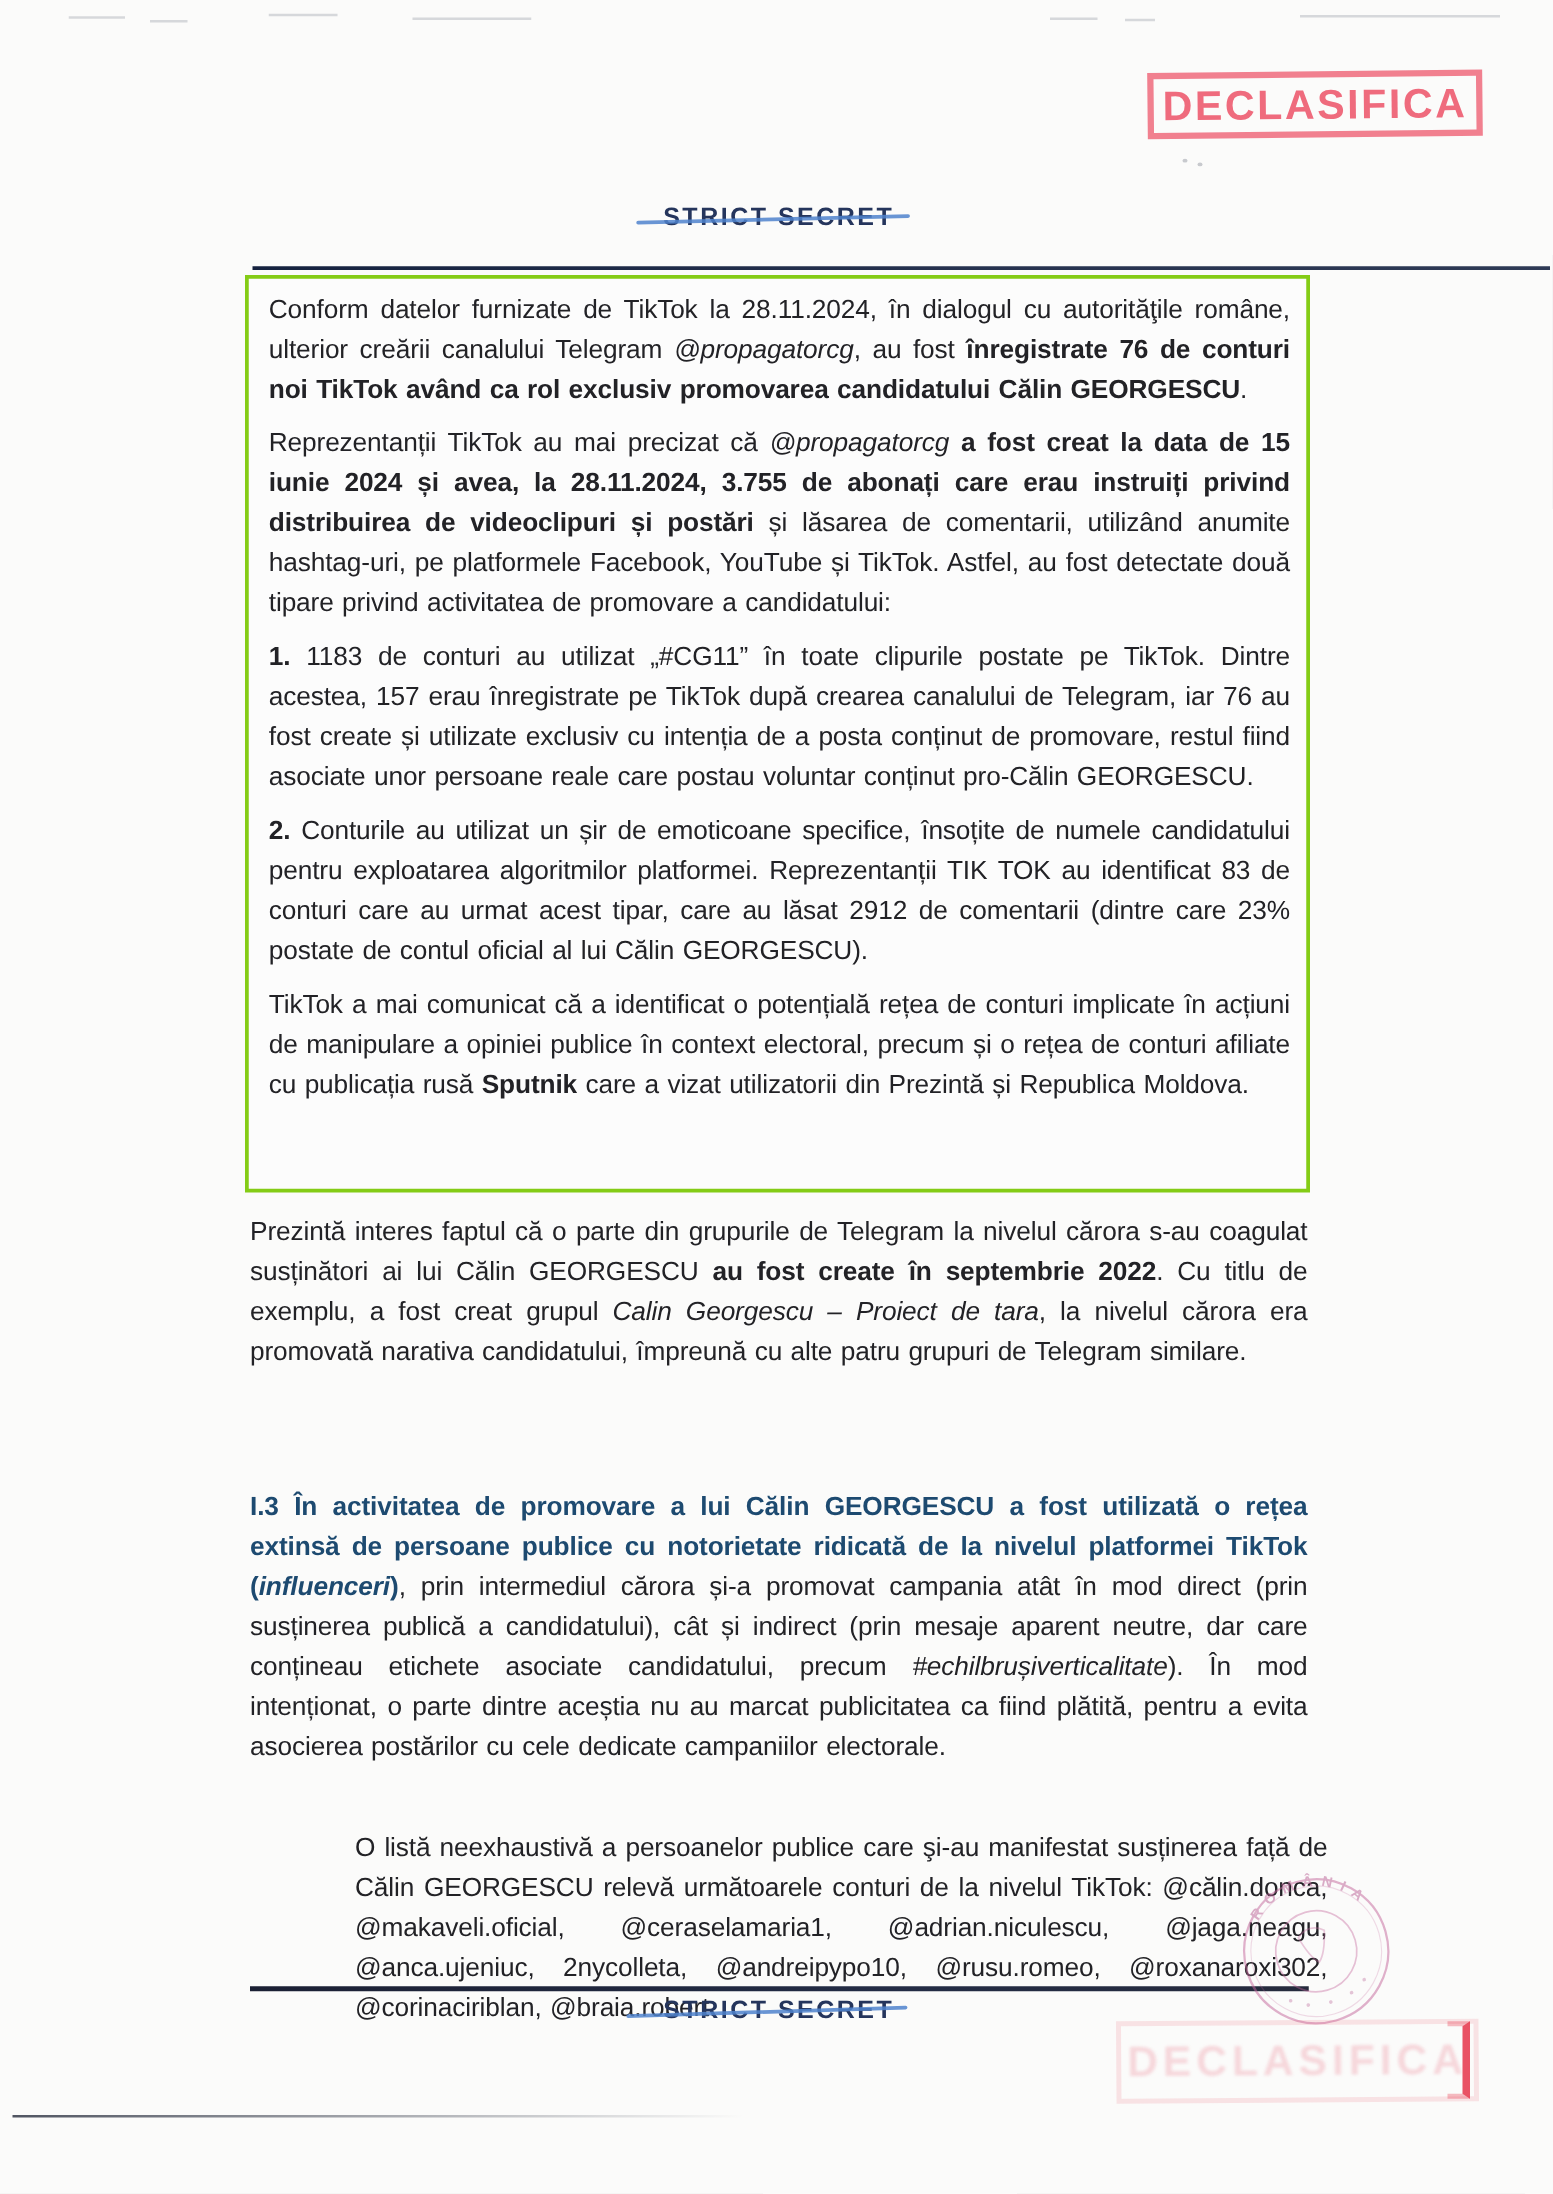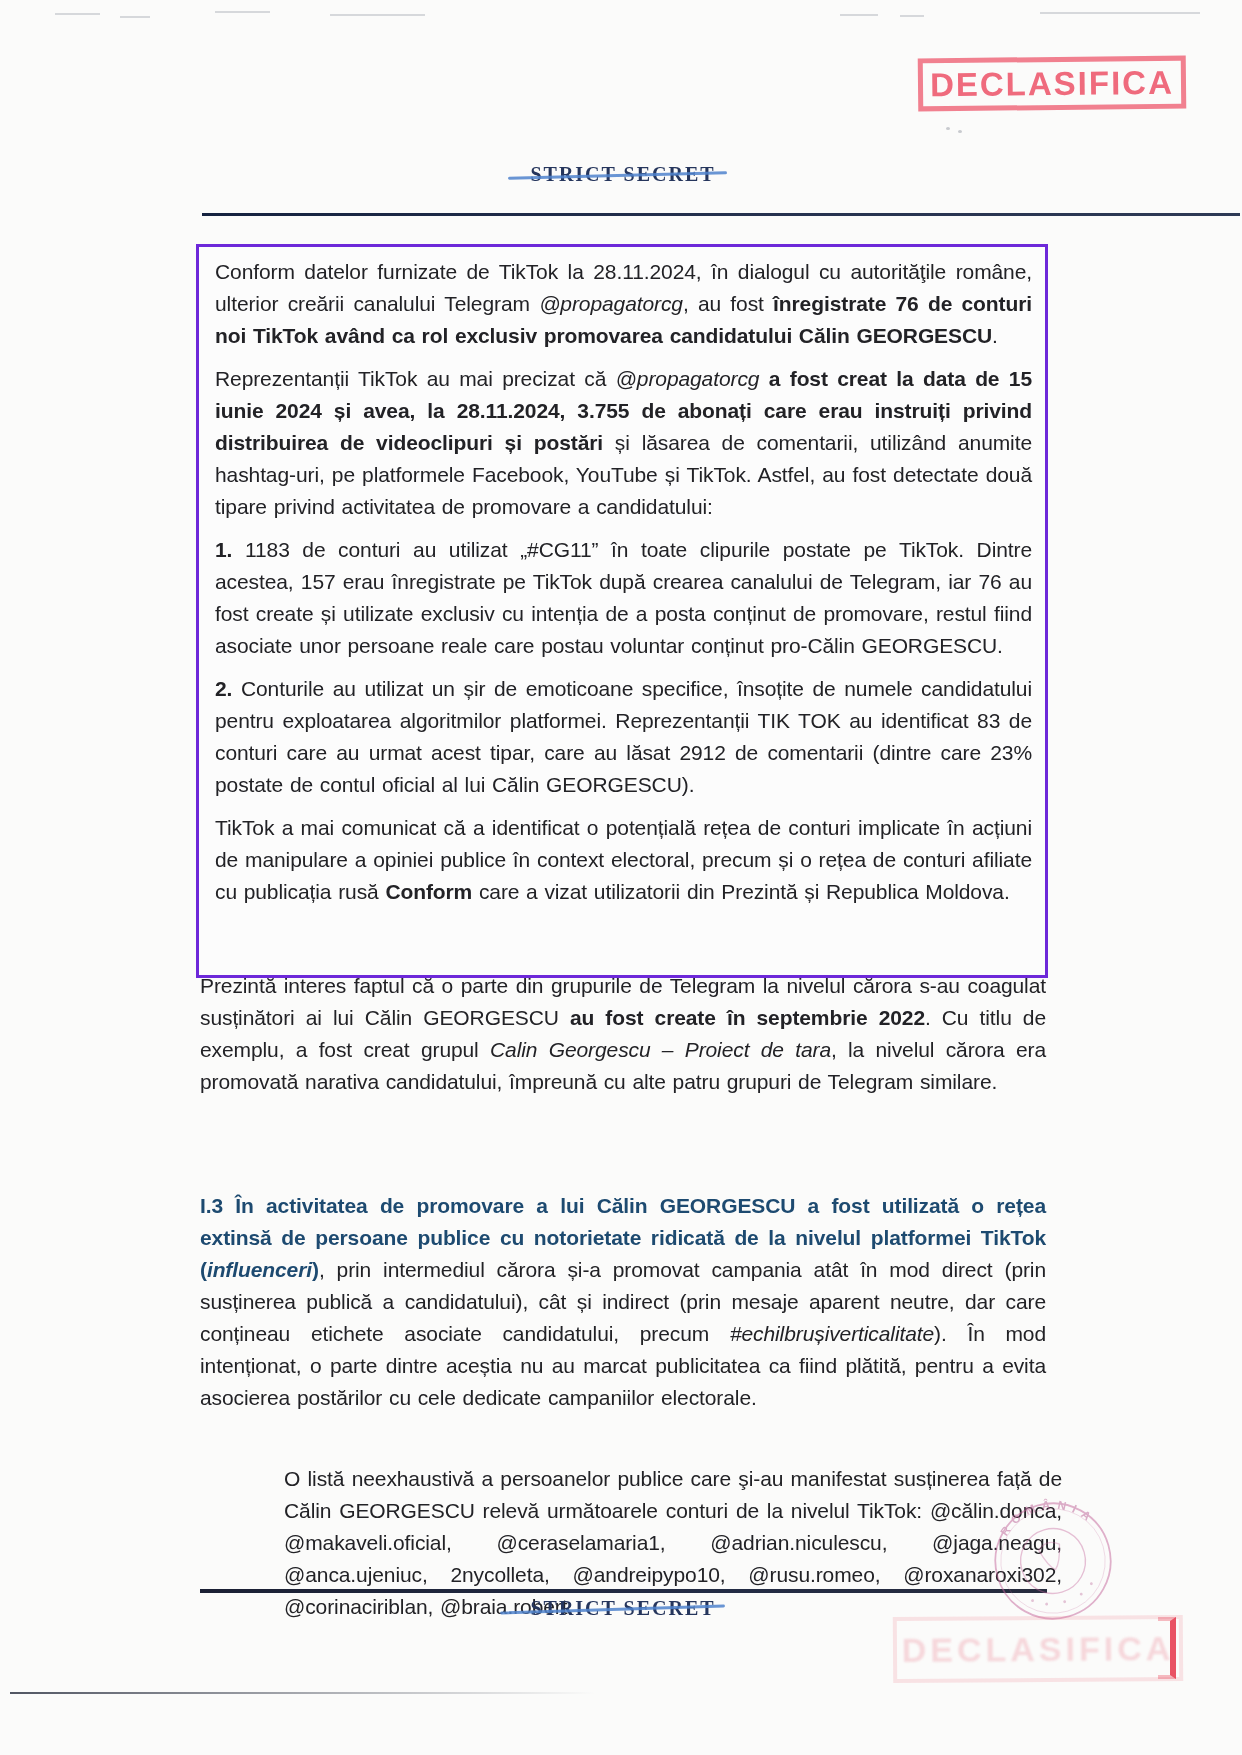--- a/index.html
+++ b/index.html
@@ -39,21 +39,21 @@
   .stamp-top span{
     font-size:33px;font-weight:700;letter-spacing:2px;
     color:var(--stampred);opacity:.92;white-space:nowrap;
   }
   
   .class-line{
     position:absolute;left:200px;width:846px;text-align:center;
   }
   .class-line .strike{
     position:relative;display:inline-block;
-    font-size:20px;font-weight:600;letter-spacing:2px;color:var(--navy);font-family:Liberation Serif, serif;
+    font-size:20px;font-weight:600;letter-spacing:2px;color:var(--navy);
   }
   .class-line .strike::after{
     content:"";position:absolute;top:46%;height:3px;
     background:var(--strike);opacity:.85;border-radius:2px;
   }
   .header-class{top:163px;}
   .header-class .strike::after{left:-22px;right:-12px;transform:rotate(-1.4deg);}
   .footer-class{top:1597px;}
   .footer-class .strike::after{left:-30px;right:-10px;transform:rotate(-1.8deg);}
   .header-rule{
@@ -63,22 +63,22 @@
   .footer-rule{
     position:absolute;left:200px;top:1589px;width:847px;height:4px;
     background:linear-gradient(to right,#1b2034,#232c45 60%,#262b3d);
   }
   .page-num{
     position:absolute;left:200px;top:1623px;width:846px;text-align:center;
     font-size:18px;color:#2a2f3a;letter-spacing:1px;
   }
   
   .report-box{
-    position:absolute;left:196px;top:244px;width:852px;height:734px;
-    border:3px solid #6d28d9;box-sizing:border-box;
+    position:absolute;left:196px;top:220px;width:852px;height:734px;
+    border:3px solid #84cc16;box-sizing:border-box;
     padding:9px 13px 6px 16px;background:rgba(255,255,255,.35);
   }
   .report-box p{margin:0 0 11px;}
   .report-box p:last-child{margin-bottom:0;}
   
   p.doc{
     font-size:21px;line-height:32px;color:var(--ink);
     text-align:justify;letter-spacing:-0.1px;word-spacing:1px;
   }
   .p-after-box{position:absolute;left:200px;top:970px;width:846px;margin:0;}
@@ -137,21 +137,21 @@
   <div class="class-line header-class">
     <span class="strike">STRICT SECRET</span>
   </div>
   <div class="header-rule"></div>
 
   <div class="report-box">
     <p class="doc"><span>Conform datelor furnizate de TikTok la 28.11.2024, în dialogul cu autorităţile române, ulterior creării canalului Telegram </span><span class="r-i">@propagatorcg</span><span>, au fost </span><span class="r-b">înregistrate 76 de conturi noi TikTok având ca rol exclusiv promovarea candidatului Călin GEORGESCU</span><span>.</span></p>
     <p class="doc"><span>Reprezentanții TikTok au mai precizat că </span><span class="r-i">@propagatorcg</span><span> </span><span class="r-b">a fost creat la data de 15 iunie 2024 și avea, la 28.11.2024, 3.755 de abonați care erau instruiți privind distribuirea de videoclipuri și postări</span><span> și lăsarea de comentarii, utilizând anumite hashtag-uri, pe platformele Facebook, YouTube și TikTok. Astfel, au fost detectate două tipare privind activitatea de promovare a candidatului:</span></p>
     <p class="doc"><span class="r-b">1.</span><span> 1183 de conturi au utilizat „#CG11” în toate clipurile postate pe TikTok. Dintre acestea, 157 erau înregistrate pe TikTok după crearea canalului de Telegram, iar 76 au fost create și utilizate exclusiv cu intenția de a posta conținut de promovare, restul fiind asociate unor persoane reale care postau voluntar conținut pro-Călin GEORGESCU.</span></p>
     <p class="doc"><span class="r-b">2.</span><span> Conturile au utilizat un șir de emoticoane specifice, însoțite de numele candidatului pentru exploatarea algoritmilor platformei. Reprezentanții TIK TOK au identificat 83 de conturi care au urmat acest tipar, care au lăsat 2912 de comentarii (dintre care 23% postate de contul oficial al lui Călin GEORGESCU).</span></p>
-    <p class="doc"><span>TikTok a mai comunicat că a identificat o potențială rețea de conturi implicate în acțiuni de manipulare a opiniei publice în context electoral, precum și o rețea de conturi afiliate cu publicația rusă </span><span class="r-b">Conform</span><span> care a vizat utilizatorii din Prezintă și Republica Moldova.</span></p>
+    <p class="doc"><span>TikTok a mai comunicat că a identificat o potențială rețea de conturi implicate în acțiuni de manipulare a opiniei publice în context electoral, precum și o rețea de conturi afiliate cu publicația rusă </span><span class="r-b">Sputnik</span><span> care a vizat utilizatorii din Prezintă și Republica Moldova.</span></p>
   </div>
 
   <p class="doc p-after-box"><span>Prezintă interes faptul că o parte din grupurile de Telegram la nivelul cărora s-au coagulat susținători ai lui Călin GEORGESCU </span><span class="r-b">au fost create în septembrie 2022</span><span>. Cu titlu de exemplu, a fost creat grupul </span><span class="r-i">Calin Georgescu – Proiect de tara</span><span>, la nivelul cărora era promovată narativa candidatului, împreună cu alte patru grupuri de Telegram similare.</span></p>
   <p class="doc p-section"><span class="r-hb">I.3 În activitatea de promovare a lui Călin GEORGESCU a fost utilizată o rețea extinsă de persoane publice cu notorietate ridicată de la nivelul platformei TikTok (</span><span class="r-hbi">influenceri</span><span class="r-hb">)</span><span>, prin intermediul cărora și-a promovat campania atât în mod direct (prin susținerea publică a candidatului), cât și indirect (prin mesaje aparent neutre, dar care conțineau etichete asociate candidatului, precum </span><span class="r-i">#echilbrușiverticalitate</span><span>). În mod intenționat, o parte dintre aceștia nu au marcat publicitatea ca fiind plătită, pentru a evita asocierea postărilor cu cele dedicate campaniilor electorale.</span></p>
   <p class="doc p-small"><span>O listă neexhaustivă a persoanelor publice care şi-au manifestat susținerea față de Călin GEORGESCU relevă următoarele conturi de la nivelul TikTok: @călin.donca, @makaveli.oficial, @ceraselamaria1, @adrian.niculescu, @jaga.neagu, @anca.ujeniuc, 2nycolleta, @andreipypo10, @rusu.romeo, @roxanaroxi302, @corinaciriblan, @braia.robert.</span></p>
 
   <div class="footer-rule"></div>
   <div class="class-line footer-class">
     <span class="strike">STRICT SECRET</span>
   </div>

